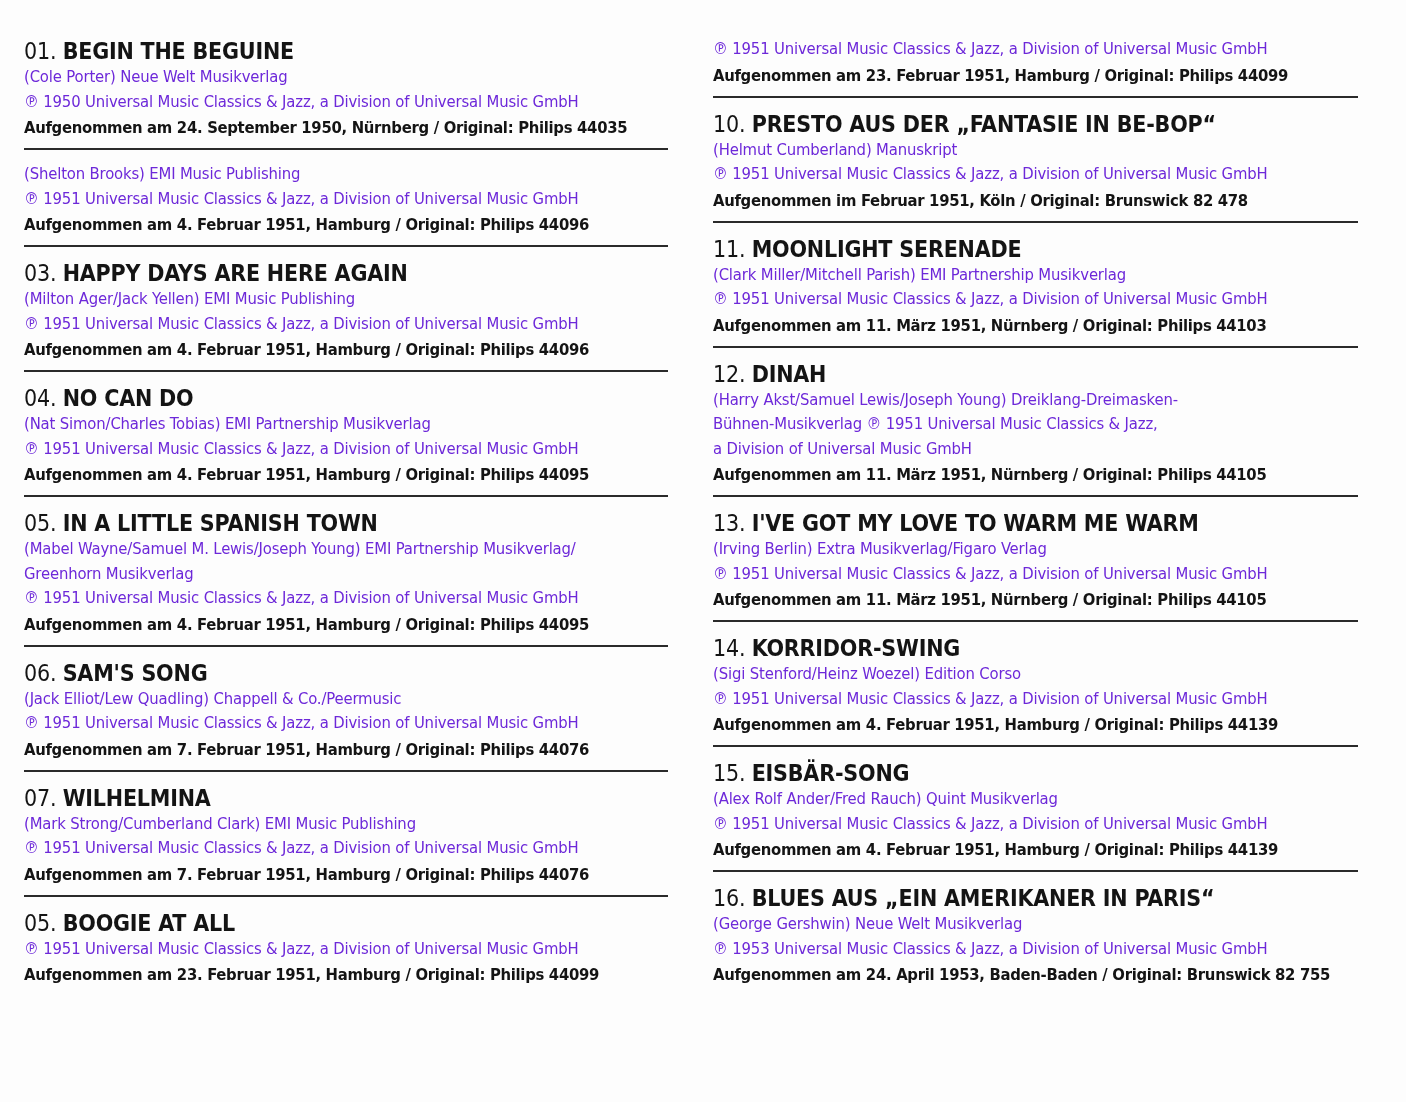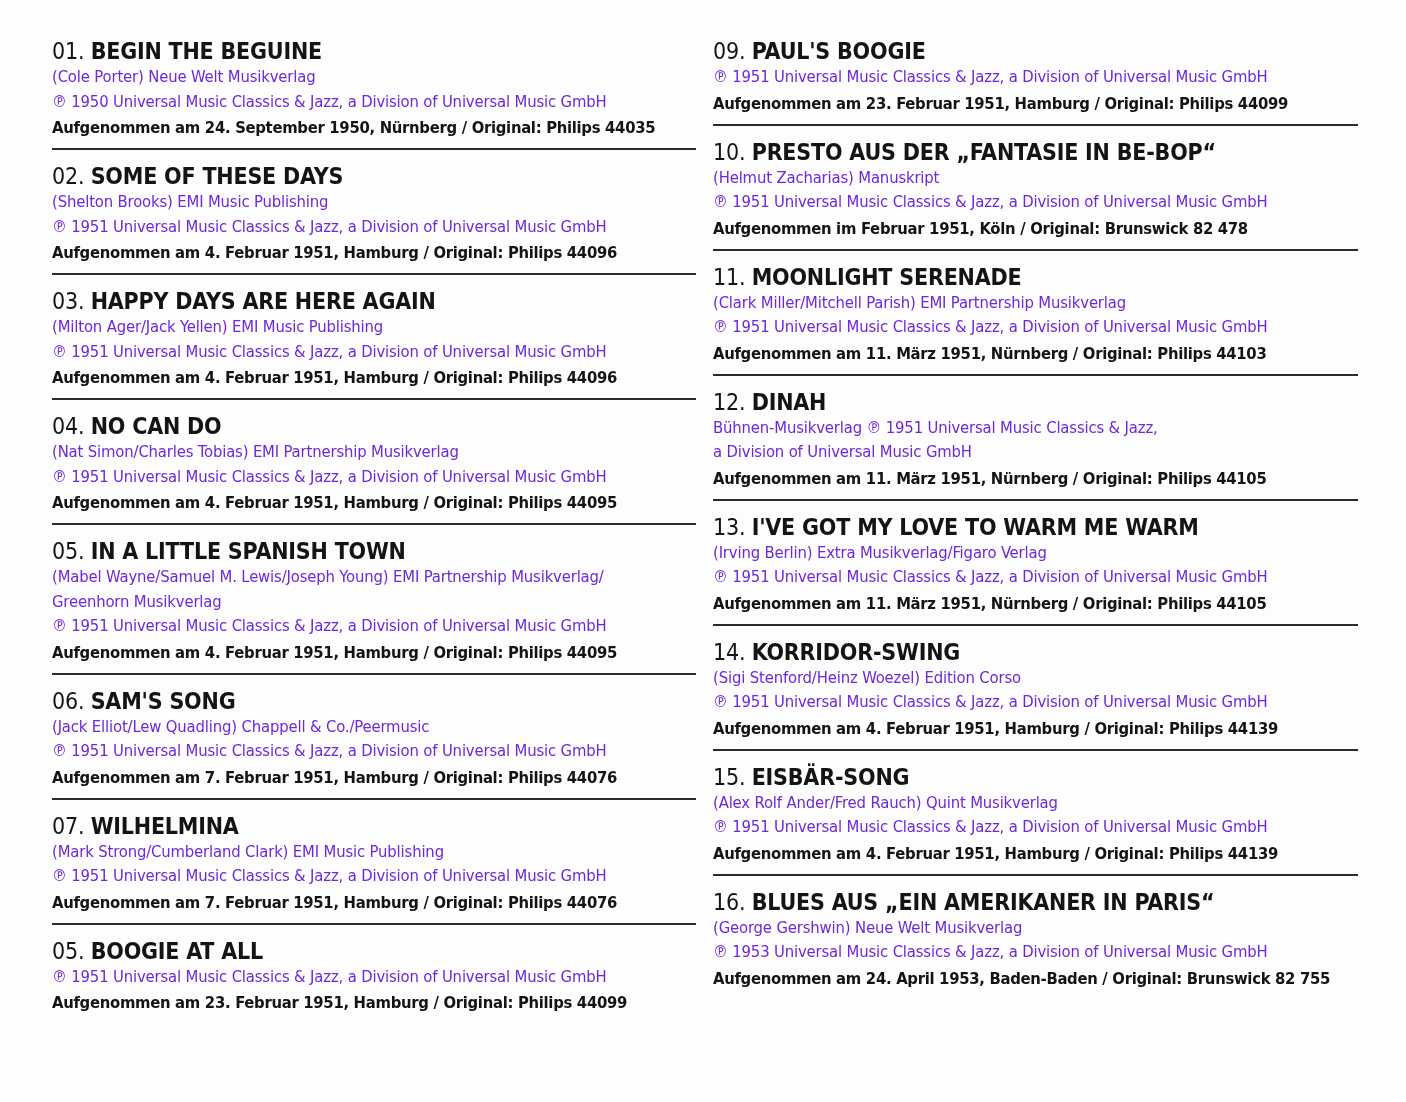--- a/index.html
+++ b/index.html
@@ -5,21 +5,21 @@
     html, body { margin: 0; padding: 0; }
     body {
       width: 1406px; height: 1102px;
       background: #fdfdfd;
       color: #141414;
       font-family: "DejaVu Sans Condensed", "Liberation Sans Narrow", "Liberation Sans", sans-serif;
       position: relative;
       overflow: hidden;
     }
     .col { position: absolute; top: 37px; }
-    .col.left { left: 24px; width: 644px; margin-left: 28px; }
+    .col.left { left: 24px; width: 644px; }
     .col.right { left: 713px; width: 645px; }
     .track { position: relative; }
     .track .title {
       font-size: 23px; line-height: 28px; margin: 0; white-space: nowrap;
       letter-spacing: -0.2px;
     }
     .track .title .num { font-weight: normal; }
     .track .title .name { font-weight: bold; }
     .track .line {
       font-size: 16.5px; line-height: 24.5px; white-space: nowrap;
@@ -38,21 +38,20 @@
 
 <div class="col left" id="col-left">
     <div class="track">
       <div class="title"><span class="num">01.</span> <span class="name">BEGIN THE BEGUINE</span></div>
       <div class="line">(Cole Porter) Neue Welt Musikverlag</div>
       <div class="line">℗ 1950 Universal Music Classics &amp; Jazz, a Division of Universal Music GmbH</div>
       <div class="rec">Aufgenommen am 24. September 1950, Nürnberg / Original: Philips 44035</div>
       <div class="rule"></div>
     </div>
     <div class="track">
-      <div class="title"><span class="num">02.</span> <span class="name">SOME OF THESE DAYS</span></div>
       <div class="line">(Shelton Brooks) EMI Music Publishing</div>
       <div class="line">℗ 1951 Universal Music Classics &amp; Jazz, a Division of Universal Music GmbH</div>
       <div class="rec">Aufgenommen am 4. Februar 1951, Hamburg / Original: Philips 44096</div>
       <div class="rule"></div>
     </div>
     <div class="track">
       <div class="title"><span class="num">03.</span> <span class="name">HAPPY DAYS ARE HERE AGAIN</span></div>
       <div class="line">(Milton Ager/Jack Yellen) EMI Music Publishing</div>
       <div class="line">℗ 1951 Universal Music Classics &amp; Jazz, a Division of Universal Music GmbH</div>
       <div class="rec">Aufgenommen am 4. Februar 1951, Hamburg / Original: Philips 44096</div>
@@ -88,41 +87,41 @@
       <div class="rule"></div>
     </div>
     <div class="track">
       <div class="title"><span class="num">05.</span> <span class="name">BOOGIE AT ALL</span></div>
       <div class="line">℗ 1951 Universal Music Classics &amp; Jazz, a Division of Universal Music GmbH</div>
       <div class="rec">Aufgenommen am 23. Februar 1951, Hamburg / Original: Philips 44099</div>
     </div>
   </div>
 <div class="col right" id="col-right">
     <div class="track">
-      <div class="title"><span class="num">09.</span> <span class="name">PAUL'S BOOGIE</span></div>
       <div class="line">℗ 1951 Universal Music Classics &amp; Jazz, a Division of Universal Music GmbH</div>
       <div class="rec">Aufgenommen am 23. Februar 1951, Hamburg / Original: Philips 44099</div>
       <div class="rule"></div>
     </div>
     <div class="track">
       <div class="title"><span class="num">10.</span> <span class="name">PRESTO AUS DER „FANTASIE IN BE-BOP“</span></div>
-      <div class="line">(Helmut Zacharias) Manuskript</div>
+      <div class="line">(Helmut Cumberland) Manuskript</div>
       <div class="line">℗ 1951 Universal Music Classics &amp; Jazz, a Division of Universal Music GmbH</div>
       <div class="rec">Aufgenommen im Februar 1951, Köln / Original: Brunswick 82 478</div>
       <div class="rule"></div>
     </div>
     <div class="track">
       <div class="title"><span class="num">11.</span> <span class="name">MOONLIGHT SERENADE</span></div>
       <div class="line">(Clark Miller/Mitchell Parish) EMI Partnership Musikverlag</div>
       <div class="line">℗ 1951 Universal Music Classics &amp; Jazz, a Division of Universal Music GmbH</div>
       <div class="rec">Aufgenommen am 11. März 1951, Nürnberg / Original: Philips  44103</div>
       <div class="rule"></div>
     </div>
     <div class="track">
       <div class="title"><span class="num">12.</span> <span class="name">DINAH</span></div>
+      <div class="line">(Harry Akst/Samuel Lewis/Joseph Young) Dreiklang-Dreimasken-</div>
       <div class="line">Bühnen-Musikverlag ℗ 1951 Universal Music Classics &amp; Jazz,</div>
       <div class="line">a Division of Universal Music GmbH</div>
       <div class="rec">Aufgenommen am 11. März 1951, Nürnberg / Original: Philips 44105</div>
       <div class="rule"></div>
     </div>
     <div class="track">
       <div class="title"><span class="num">13.</span> <span class="name">I'VE GOT MY LOVE TO WARM ME WARM</span></div>
       <div class="line">(Irving Berlin) Extra Musikverlag/Figaro Verlag</div>
       <div class="line">℗ 1951 Universal Music Classics &amp; Jazz, a Division of Universal Music GmbH</div>
       <div class="rec">Aufgenommen am 11. März 1951, Nürnberg / Original: Philips 44105</div>

